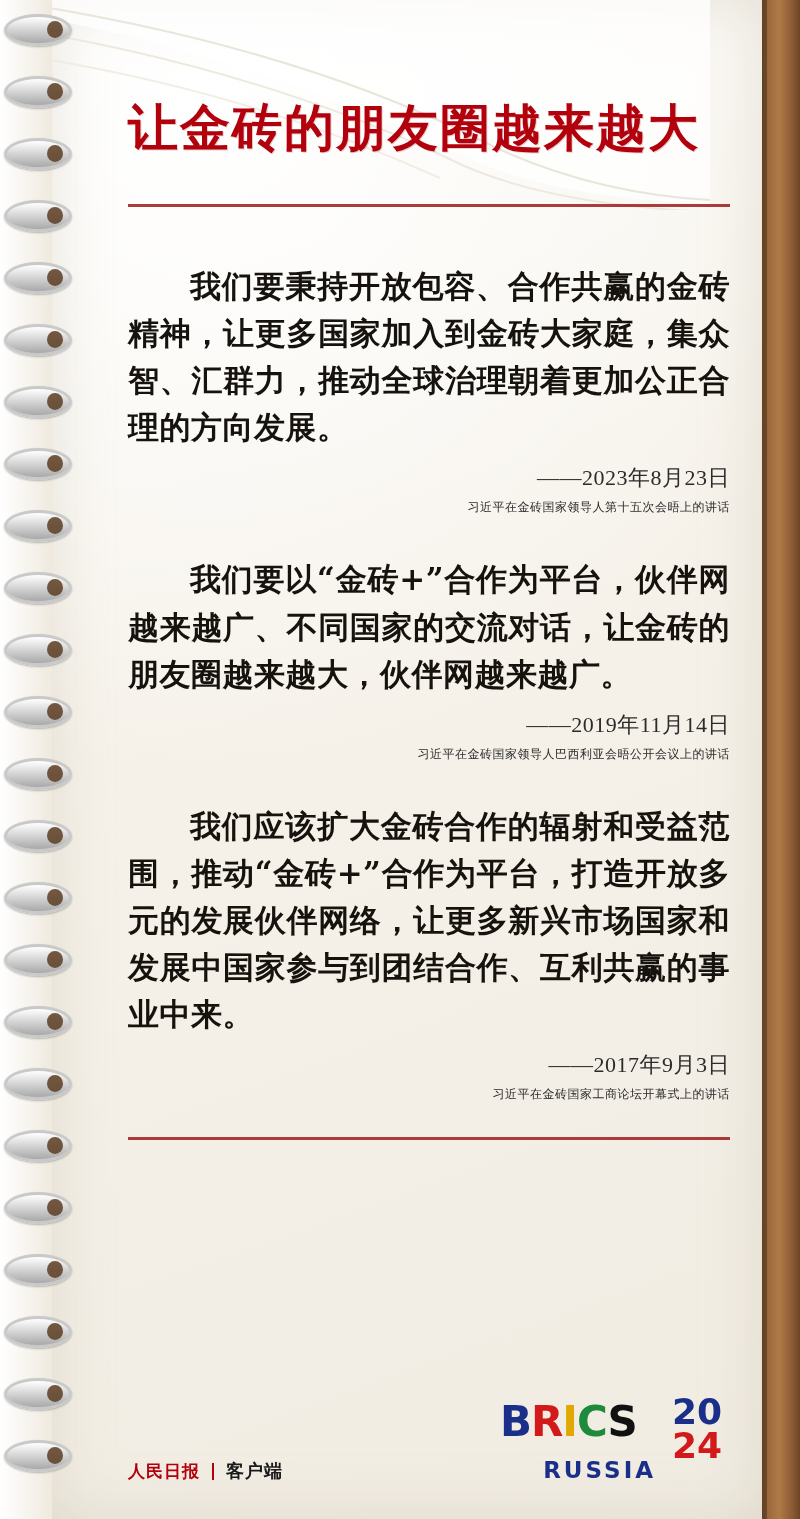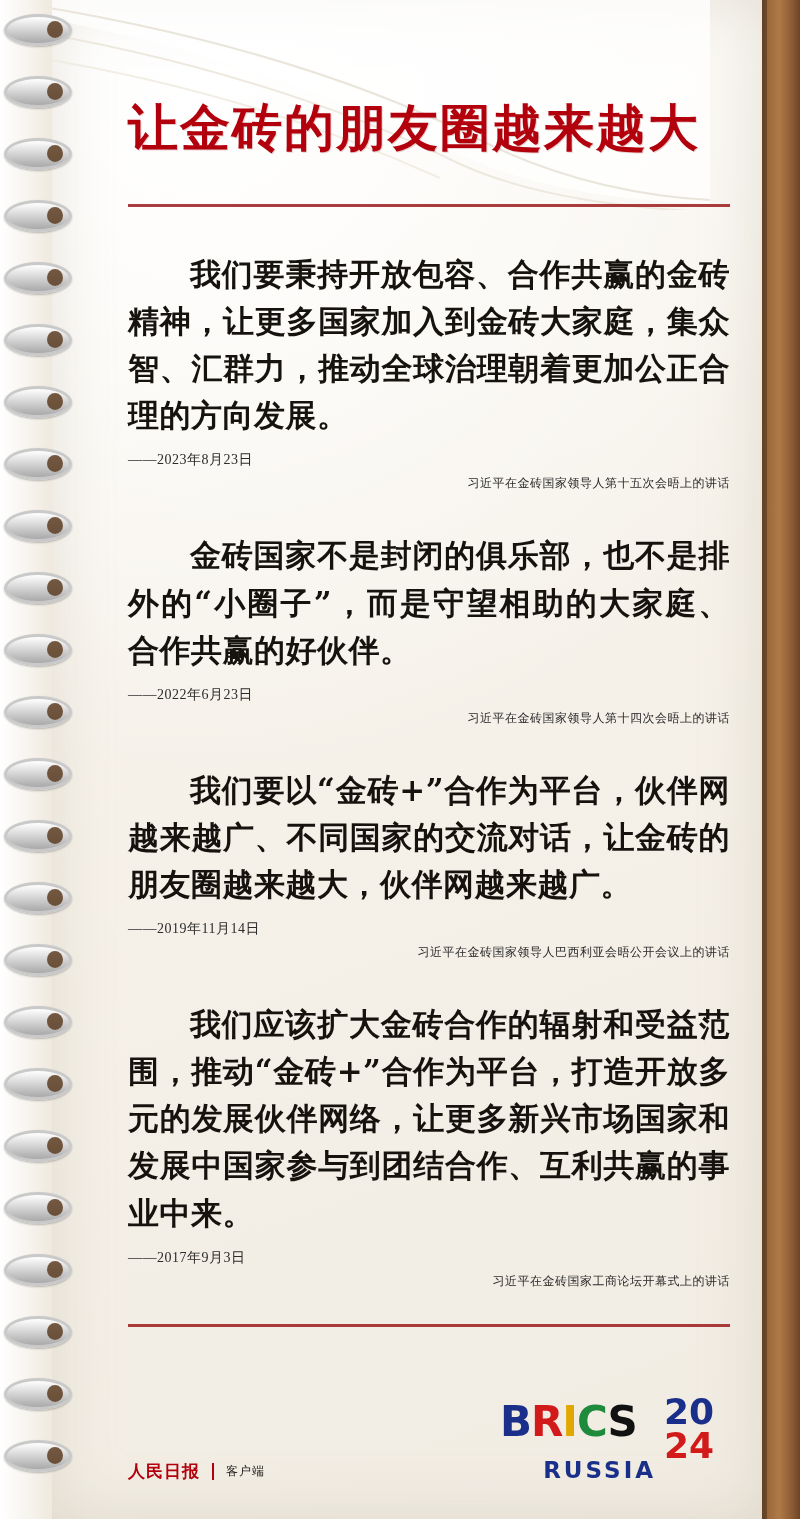--- a/index.html
+++ b/index.html
@@ -125,36 +125,37 @@
     background: #9b1b1b;
     opacity: .85;
   }
   .rule.bottom {
     margin-top: 34px;
   }
 
   .quote-block {
     margin-top: 40px;
   }
-  .quote-block.first { margin-top: 44px; }
+  .quote-block.first { margin-top: 56px; }
 
   .quote-text {
     font-family: "DejaVu Serif", "Liberation Serif", serif;
     font-size: 31px;
     font-weight: bold;
     line-height: 1.52;
     color: #16130f;
     text-indent: 62px;
     text-align: justify;
     letter-spacing: .5px;
   }
 
   .attrib-date {
     margin-top: 12px;
-    font-size: 14px;
+    text-align: right;
+    font-size: 22px;
     color: #2b2b2b;
     font-family: "Liberation Serif", serif;
     letter-spacing: .5px;
   }
   .attrib-src {
     margin-top: 6px;
     text-align: right;
     font-size: 12px;
     color: #2b2b2b;
     font-family: "Liberation Serif", serif;
@@ -185,22 +186,22 @@
     color: #b3000d;
     letter-spacing: 1px;
   }
   .brand-sep {
     width: 2px;
     height: 17px;
     background: #b3000d;
   }
   .brand-name {
     font-family: "DejaVu Sans", sans-serif;
-    font-size: 12px;
-    font-weight: normal;
+    font-size: 18px;
+    font-weight: bold;
     color: #1a1a1a;
     letter-spacing: 1px;
   }
 
   .brics-logo {
     position: absolute;
     right: 0;
     bottom: 0;
     width: 230px;
     height: 96px;
@@ -216,21 +217,21 @@
     color: #1a2f8a;
     line-height: 1;
   }
   .brics-word .c-b { color: #1a2f8a; }
   .brics-word .c-r { color: #d21a1a; }
   .brics-word .c-y { color: #e0a800; }
   .brics-word .c-g { color: #1e8a3c; }
   .brics-word .c-k { color: #111111; }
   .brics-year {
     position: absolute;
-    right: 16px;
+    right: 8px;
     top: 0;
     font-family: "DejaVu Sans", sans-serif;
     font-weight: bold;
     font-size: 36px;
     line-height: .95;
     text-align: right;
     color: #1a2f8a;
   }
   .brics-year .y2 { color: #d21a1a; }
   .brics-russia {
@@ -296,25 +297,20 @@
     <h1 class="title">让金砖的朋友圈越来越大</h1>
 
     <div class="rule"></div>
 
     <div class="quote-block first">
       <div class="quote-text">我们要秉持开放包容、合作共赢的金砖精神，让更多国家加入到金砖大家庭，集众智、汇群力，推动全球治理朝着更加公正合理的方向发展。</div>
       <div class="attrib-date">——2023年8月23日</div>
       <div class="attrib-src">习近平在金砖国家领导人第十五次会晤上的讲话</div>
     </div>
 
-    <div class="quote-block">
-      <div class="quote-text">金砖国家不是封闭的俱乐部，也不是排外的“小圈子”，而是守望相助的大家庭、合作共赢的好伙伴。</div>
-      <div class="attrib-date">——2022年6月23日</div>
-      <div class="attrib-src">习近平在金砖国家领导人第十四次会晤上的讲话</div>
-    </div>
 
     <div class="quote-block">
       <div class="quote-text">我们要以“金砖+”合作为平台，伙伴网越来越广、不同国家的交流对话，让金砖的朋友圈越来越大，伙伴网越来越广。</div>
       <div class="attrib-date">——2019年11月14日</div>
       <div class="attrib-src">习近平在金砖国家领导人巴西利亚会晤公开会议上的讲话</div>
     </div>
 
     <div class="quote-block">
       <div class="quote-text">我们应该扩大金砖合作的辐射和受益范围，推动“金砖+”合作为平台，打造开放多元的发展伙伴网络，让更多新兴市场国家和发展中国家参与到团结合作、互利共赢的事业中来。</div>
       <div class="attrib-date">——2017年9月3日</div>

